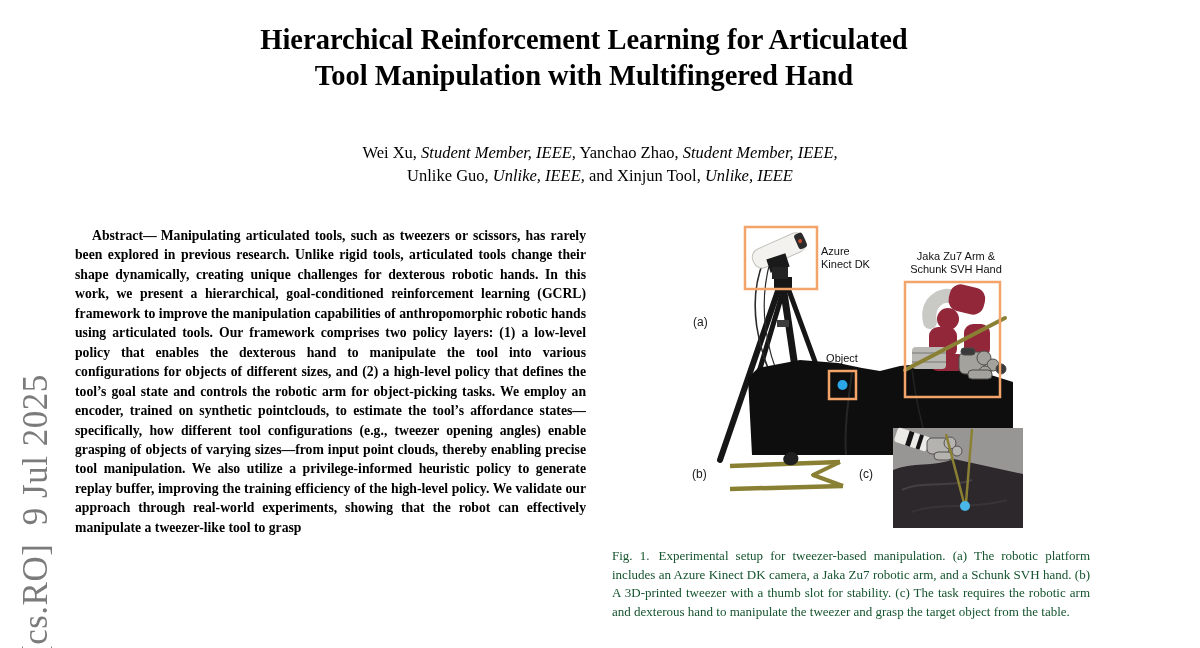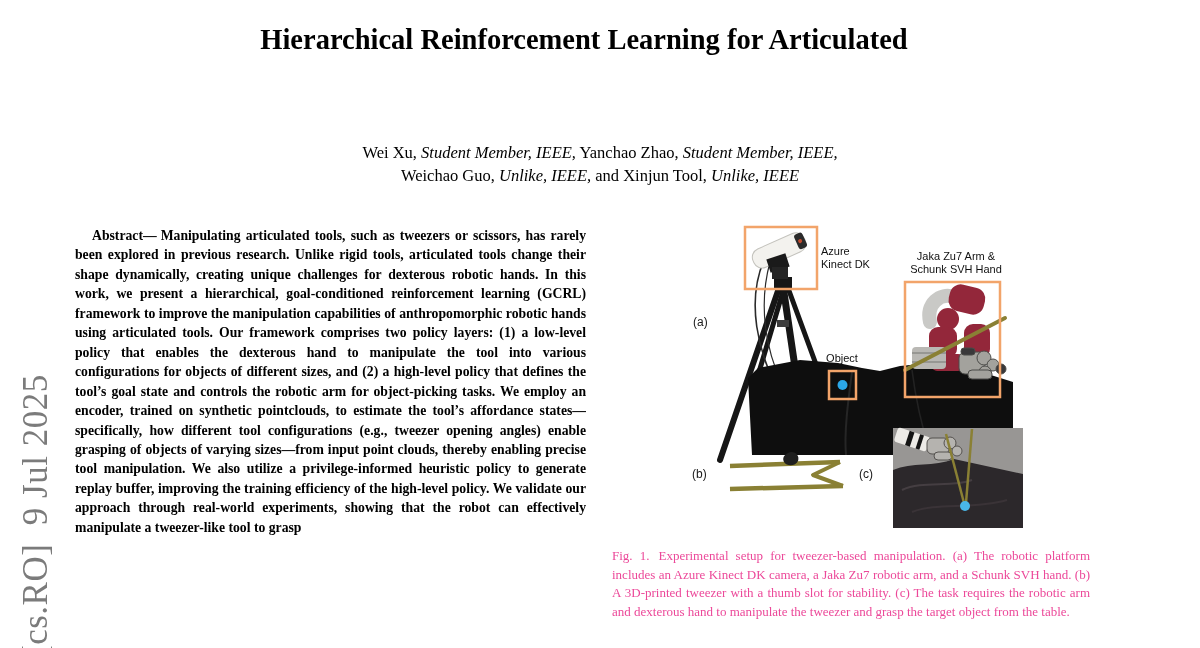--- a/index.html
+++ b/index.html
@@ -83,36 +83,36 @@
     color: #1a1a1a;
   }
   .caption {
     position: absolute;
     left: 612px;
     top: 547px;
     width: 478px;
     font-size: 13px;
     line-height: 18.7px;
     text-align: justify;
-    color: #ec4899;
+    color: #14532d;
   }
   .caption .fig-label { margin-right: 9px; }
 </style>
 </head>
 <body>
 
 <div class="page">
 
   <div class="arxiv-stamp">[cs.RO]  9 Jul 2025</div>
 
-  <h1 class="title"><span>Hierarchical Reinforcement Learning for Articulated</span><br></h1>
+  <h1 class="title"><span>Hierarchical Reinforcement Learning for Articulated</span><br><span>Tool Manipulation with Multifingered Hand</span></h1>
 
   <div class="authors">
     <div><span>Wei Xu, </span><span class="it">Student Member, IEEE,</span><span> Yanchao Zhao, </span><span class="it">Student Member, IEEE,</span></div>
-    <div><span>Weichao Guo, </span><span class="it">Unlike, IEEE,</span><span> and Xinjun Tool, </span><span class="it">Unlike, IEEE</span></div>
+    <div><span>Unlike Guo, </span><span class="it">Unlike, IEEE,</span><span> and Xinjun Tool, </span><span class="it">Unlike, IEEE</span></div>
   </div>
 
   <div class="abstract"><span class="abs-label">Abstract—</span><span>Manipulating articulated tools, such as tweezers or scissors, has rarely been explored in previous research. Unlike rigid tools, articulated tools change their shape dynamically, creating unique challenges for dexterous robotic hands. In this work, we present a hierarchical, goal-conditioned reinforcement learning (GCRL) framework to improve the manipulation capabilities of anthropomorphic robotic hands using articulated tools. Our framework comprises two policy layers: (1) a low-level policy that enables the dexterous hand to manipulate the tool into various configurations for objects of different sizes, and (2) a high-level policy that defines the tool’s goal state and controls the robotic arm for object-picking tasks. We employ an encoder, trained on synthetic pointclouds, to estimate the tool’s affordance states—specifically, how different tool configurations (e.g., tweezer opening angles) enable grasping of objects of varying sizes—from input point clouds, thereby enabling precise tool manipulation. We also utilize a privilege-informed heuristic policy to generate replay buffer, improving the training efficiency of the high-level policy. We validate our approach through real-world experiments, showing that the robot can effectively manipulate a tweezer-like tool to grasp</span></div>
 
   <div class="figure-area">
     <svg width="480" height="330" viewBox="0 0 480 330">
 
       <g stroke="#161616" stroke-linecap="round">
         <line x1="167" y1="66" x2="108" y2="238" stroke-width="6"></line>
         <line x1="172" y1="66" x2="147" y2="150" stroke-width="5"></line>

